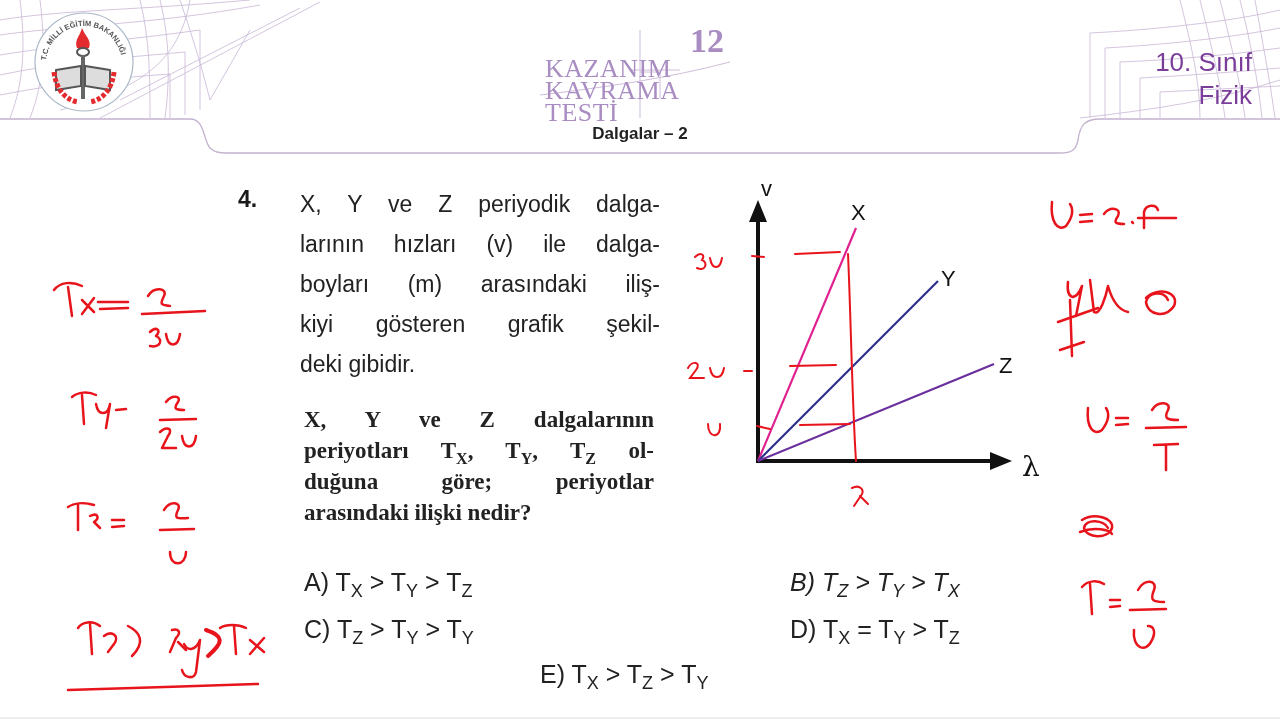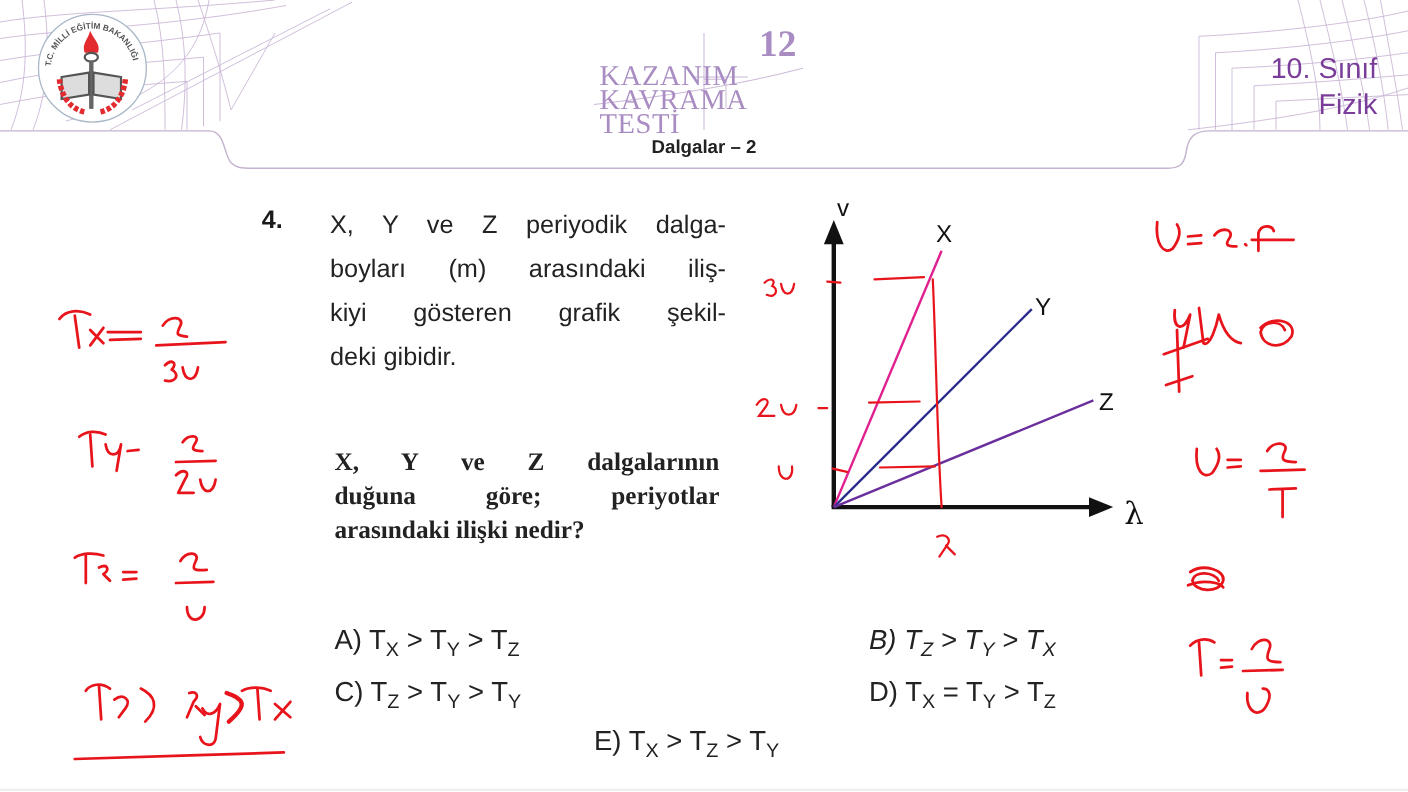--- a/index.html
+++ b/index.html
@@ -98,27 +98,29 @@
 <div class="abs grade">
   <div>10. Sınıf</div>
   <div>Fizik</div>
 </div>
 
 <div class="abs header-topic">Dalgalar – 2</div>
 
 <div class="abs qnum">4.</div>
 <div class="abs qtext">
   <div>X, Y ve Z periyodik dalga-</div>
+  <div>larının hızları (v) ile dalga-</div>
   <div>boyları (m) arasındaki iliş-</div>
   <div>kiyi gösteren grafik şekil-</div>
   <div class="last">deki gibidir.</div>
 </div>
 
 <div class="abs qbold">
   <div>X, Y ve Z dalgalarının</div>
+  <div><span>periyotları T</span><sub>X</sub><span>, T</span><sub>Y</sub><span>, T</span><sub>Z</sub><span> ol-</span></div>
   <div>duğuna göre; periyotlar</div>
   <div class="last">arasındaki ilişki nedir?</div>
 </div>
 
 <div class="abs opt" style="left:304px;top:568px;">
   <span>A)</span> T<sub>X</sub> <span>&gt;</span> T<sub>Y</sub> <span>&gt;</span> T<sub>Z</sub>
 </div>
 <div class="abs opt" style="left:790px;top:568px;font-style:italic;">
   <span>B)</span> T<sub>Z</sub> <span>&gt;</span> T<sub>Y</sub> <span>&gt;</span> T<sub>X</sub>
 </div>

